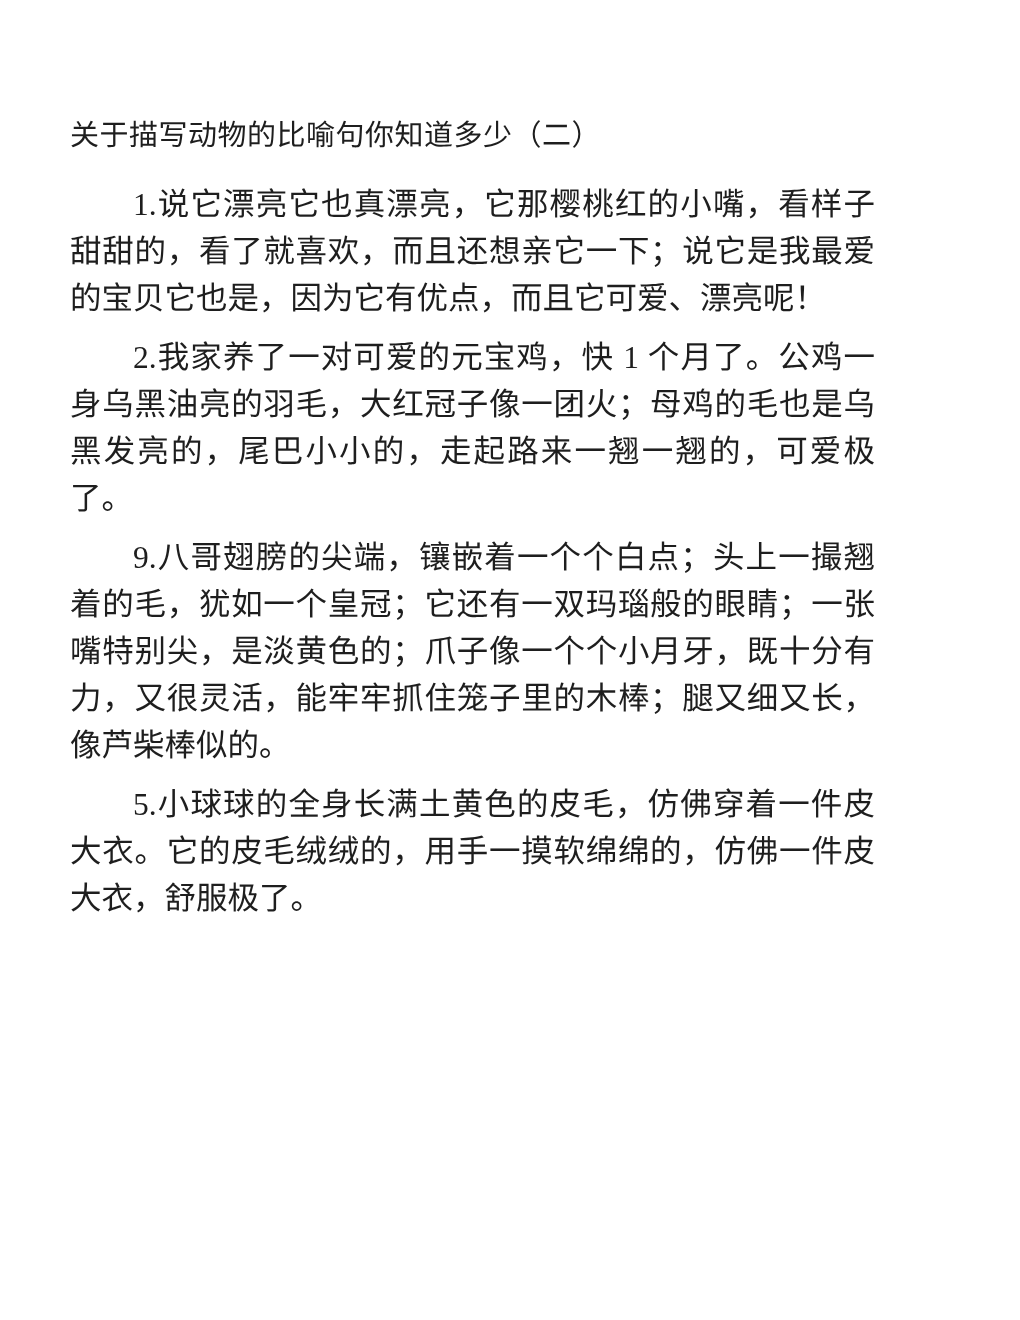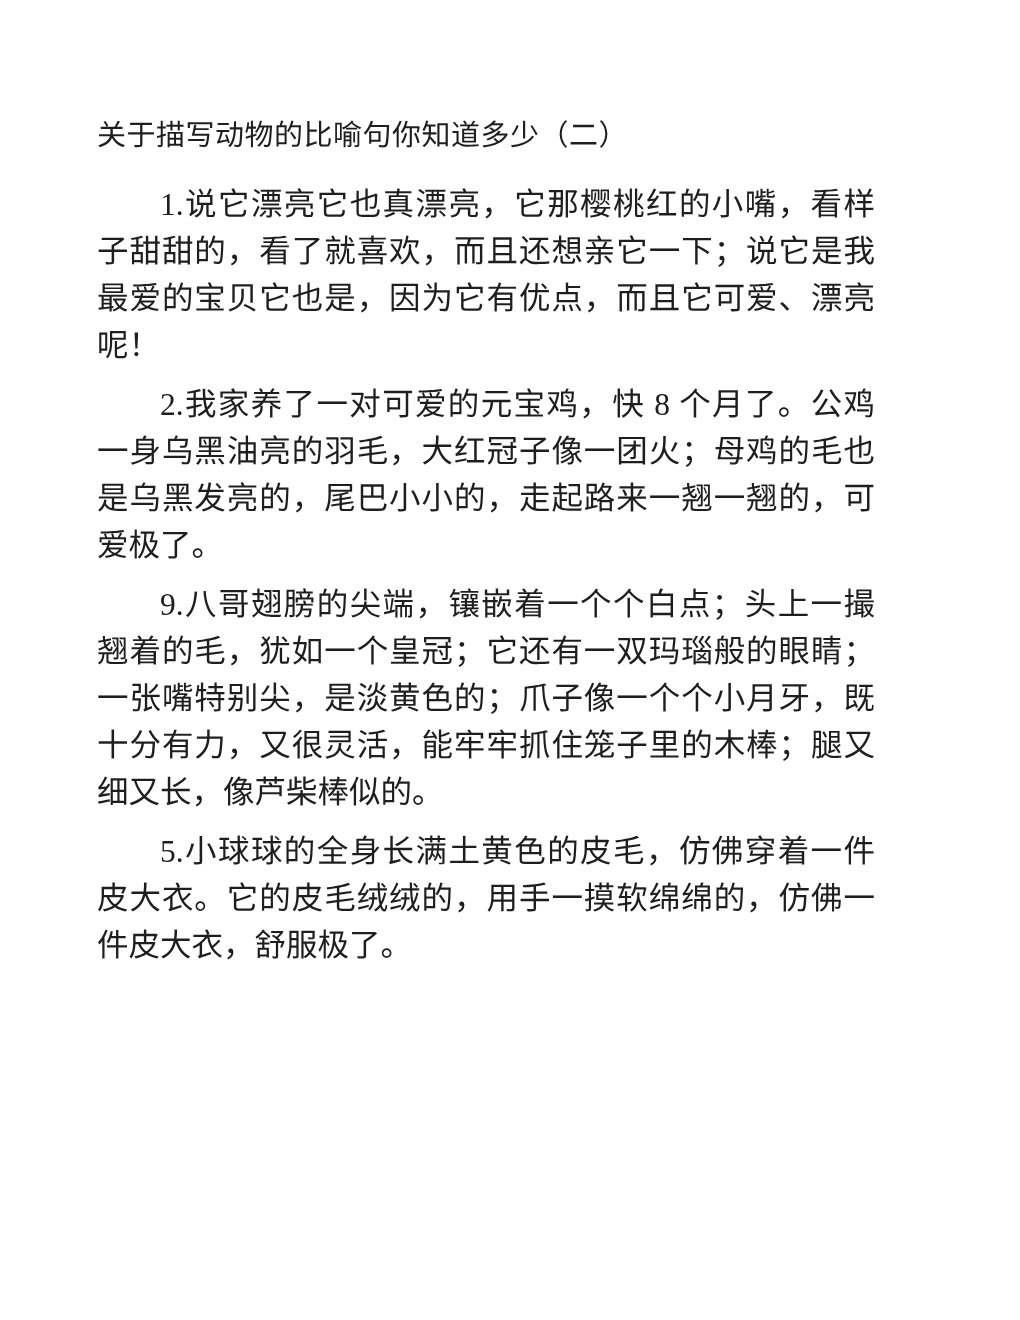--- a/index.html
+++ b/index.html
@@ -10,21 +10,21 @@
   body {
     width: 1020px;
     height: 1320px;
     overflow: hidden;
   }
   .page {
     box-sizing: border-box;
     width: 1020px;
     height: 1320px;
     background: #ffffff;
-    padding: 112px 145px 0 97px;
+    padding: 112px 145px 0 70px;
     font-family: "Liberation Serif", "DejaVu Serif", serif;
     color: #1e1e1e;
   }
   .doc-title {
     font-size: 29px;
     font-weight: normal;
     line-height: 47px;
     margin: 0 0 22px 0;
     text-align: left;
     letter-spacing: 0.5px;
@@ -40,19 +40,19 @@
   }
 </style>
 </head>
 <body>
 
 <div class="page">
   <h1 class="doc-title">关于描写动物的比喻句你知道多少（二）</h1>
 
   <p class="para">1.说它漂亮它也真漂亮，它那樱桃红的小嘴，看样子甜甜的，看了就喜欢，而且还想亲它一下；说它是我最爱的宝贝它也是，因为它有优点，而且它可爱、漂亮呢！</p>
 
-  <p class="para">2.我家养了一对可爱的元宝鸡，快 8 个月了。公鸡一身乌黑油亮的羽毛，大红冠子像一团火；母鸡的毛也是乌黑发亮的，尾巴小小的，走起路来一翘一翘的，可爱极了。</p>
+  <p class="para">2.我家养了一对可爱的元宝鸡，快 1 个月了。公鸡一身乌黑油亮的羽毛，大红冠子像一团火；母鸡的毛也是乌黑发亮的，尾巴小小的，走起路来一翘一翘的，可爱极了。</p>
 
   <p class="para">9.八哥翅膀的尖端，镶嵌着一个个白点；头上一撮翘着的毛，犹如一个皇冠；它还有一双玛瑙般的眼睛；一张嘴特别尖，是淡黄色的；爪子像一个个小月牙，既十分有力，又很灵活，能牢牢抓住笼子里的木棒；腿又细又长，像芦柴棒似的。</p>
 
   <p class="para">5.小球球的全身长满土黄色的皮毛，仿佛穿着一件皮大衣。它的皮毛绒绒的，用手一摸软绵绵的，仿佛一件皮大衣，舒服极了。</p>
 
 </div>
 
 </body></html>

